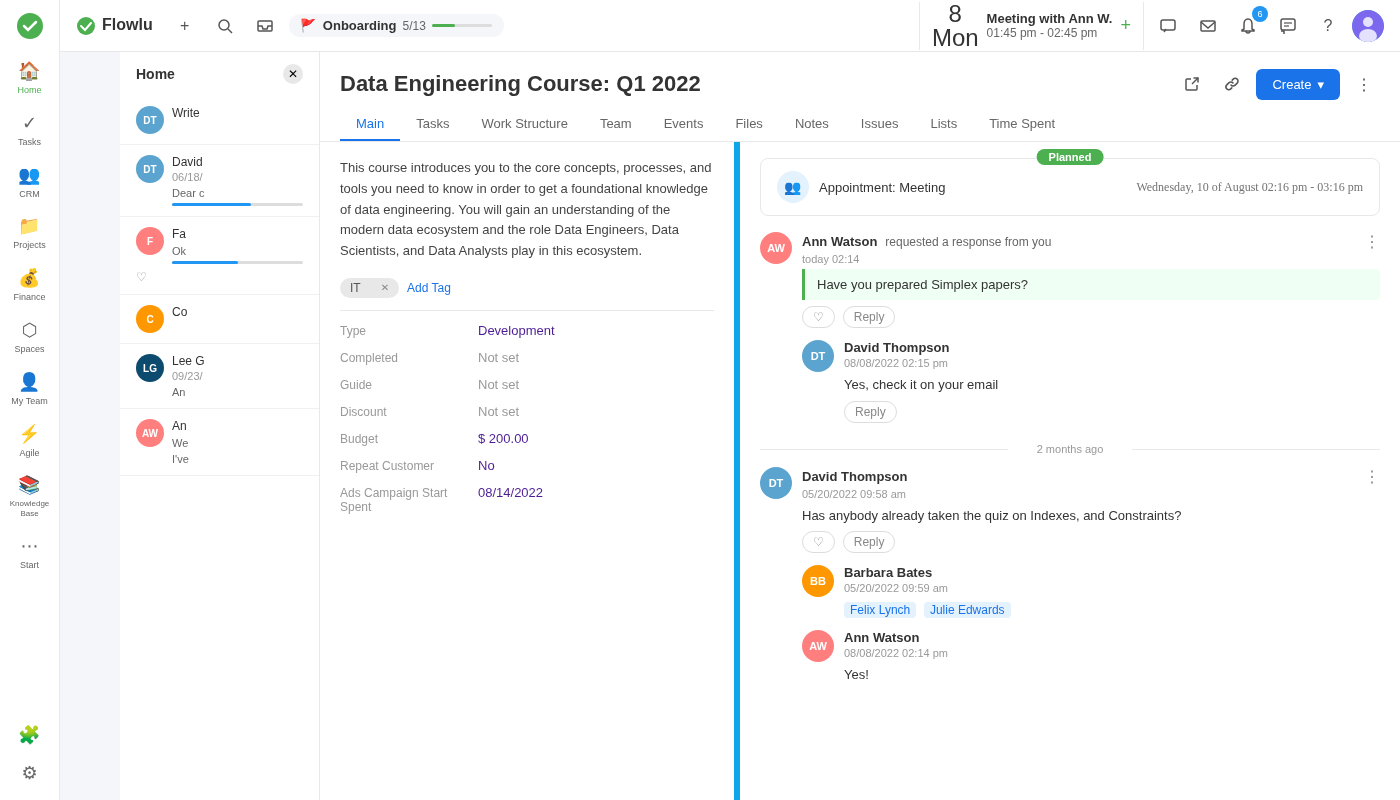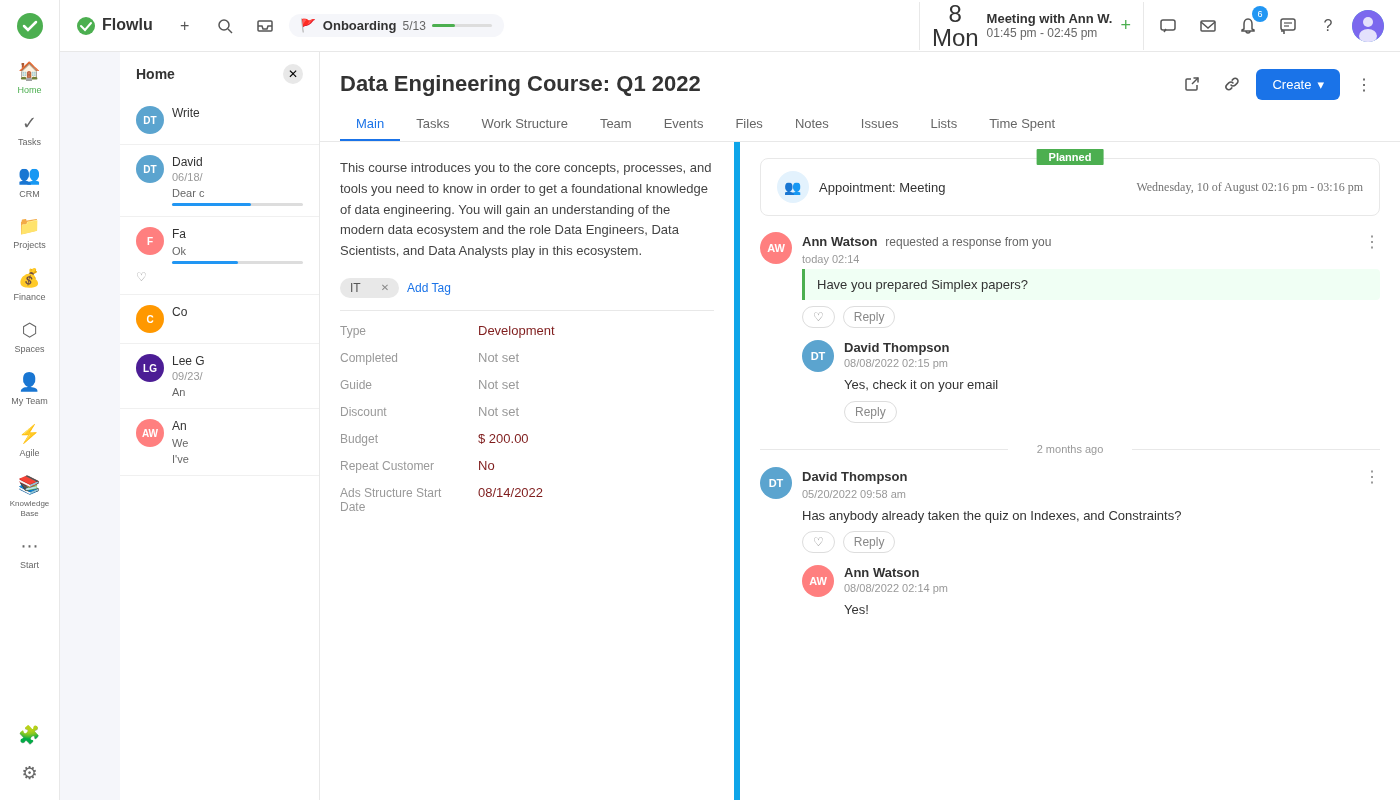--- a/index.html
+++ b/index.html
@@ -131,32 +131,32 @@
     
     .tags-row { display: flex; align-items: center; gap: 8px; flex-wrap: wrap; margin-bottom: 12px; }
     .tag { background: #e8e8e8; border-radius: 12px; padding: 3px 10px; font-size: 12px; color: #555; display: flex; align-items: center; gap: 20px; }
     .tag-remove { cursor: pointer; color: #888; font-size: 10px; }
     .add-tag-link { color: #1a73e8; font-size: 12px; cursor: pointer; }
 
     
     .fields-divider { border-top: 1px solid #e8e8e8; padding-top: 12px; }
     .field-row { display: flex; gap: 8px; margin-bottom: 12px; align-items: flex-start; }
     .field-label { font-size: 12px; color: #999; width: 130px; flex-shrink: 0; padding-top: 1px; }
-    .field-value { font-size: 13px; color: #7f1d1d; }
+    .field-value { font-size: 13px; color: #4c1d95; }
 
     
     .appointment-card {
       border: 1px solid #e8e8e8; border-radius: 8px; padding: 12px 16px;
       display: flex; align-items: center; justify-content: space-between;
       margin-bottom: 16px; position: relative;
     }
     .planned-badge {
       position: absolute; top: -10px; left: 50%; transform: translateX(-50%);
       background: #4CAF50; color: #fff; font-size: 11px; font-weight: 600;
-      padding: 2px 12px; border-radius: 1px;
+      padding: 2px 12px; border-radius: 8px;
     }
     .appointment-left { display: flex; align-items: center; gap: 10px; }
     .appt-icon { width: 32px; height: 32px; background: #e3f2fd; border-radius: 50%; display: flex; align-items: center; justify-content: center; color: #1a73e8; font-size: 14px; }
     .appt-title { font-weight: 500; font-size: 13px; }
     .appt-time { font-size: 12px; color: #737373; font-family: Liberation Serif, serif; }
 
     .comment-thread { margin-bottom: 20px; }
     .comment-item { display: flex; gap: 10px; margin-bottom: 12px; position: relative; }
     .comment-avatar { width: 32px; height: 32px; border-radius: 50%; flex-shrink: 0; display: flex; align-items: center; justify-content: center; color: #fff; font-size: 11px; font-weight: 600; }
     .comment-body { flex: 1; }
@@ -172,21 +172,21 @@
     .divider-label { text-align: center; color: #999; font-size: 11px; margin: 12px 0; position: relative; }
     .divider-label::before, .divider-label::after { content: ''; position: absolute; top: 50%; width: 40%; height: 1px; background: #e8e8e8; }
     .divider-label::before { left: 0; }
     .divider-label::after { right: 0; }
     .mention-tag { background: #e3f2fd; color: #1a73e8; border-radius: 4px; padding: 1px 6px; font-size: 12px; }
 
     
     .reply-item { display: flex; gap: 10px; margin-left: 42px; margin-bottom: 10px; }
     .avatar-bg-2 { background: #FF7F7F; }
     .avatar-bg-3 { background: #5BA4CF; }
-    .avatar-bg-4 { background: #4c1d95; }
+    .avatar-bg-4 { background: #0c4a6e; }
     .avatar-bg-5 { background: #FF9800; }
   </style>
 </head>
 <body>
 
 <div class="left-nav">
   <div class="nav-logo">
     <svg width="28" height="28" viewBox="0 0 28 28">
       <circle cx="14" cy="14" r="13" fill="#4CAF50"></circle>
       <path d="M8 14 L12 18 L20 10" stroke="white" stroke-width="2.5" fill="none" stroke-linecap="round"></path>
@@ -493,21 +493,21 @@
           </div>
           <div class="field-row">
             <span class="field-label">Budget</span>
             <span class="field-value">$ 200.00</span>
           </div>
           <div class="field-row">
             <span class="field-label">Repeat Customer</span>
             <span class="field-value">No</span>
           </div>
           <div class="field-row">
-            <span class="field-label">Ads Structure Start Date</span>
+            <span class="field-label">Ads Campaign Start Spent</span>
             <span class="field-value">08/14/2022</span>
           </div>
         </div>
       </div>
 
       <div class="detail-right">
 
         <div class="appointment-card">
           <div class="planned-badge">Planned</div>
           <div class="appointment-left">
@@ -574,20 +574,34 @@
                 <button class="action-btn">
                   <span>♡</span>
                 </button>
                 <button class="action-btn">
                   <span>Reply</span>
                 </button>
               </div>
             </div>
           </div>
 
+          <div class="reply-item">
+            <div class="comment-avatar avatar-bg-5">BB</div>
+            <div class="comment-body">
+              <div class="comment-header">
+                <span class="comment-author">Barbara Bates</span>
+              </div>
+              <div class="comment-time">05/20/2022 09:59 am</div>
+              <div class="comment-text">
+                <span class="mention-tag">Felix Lynch</span>
+                <span style="margin-left:4px"></span>
+                <span class="mention-tag">Julie Edwards</span>
+              </div>
+            </div>
+          </div>
 
           <div class="reply-item">
             <div class="comment-avatar avatar-bg-2">AW</div>
             <div class="comment-body">
               <div class="comment-header">
                 <span class="comment-author">Ann Watson</span>
               </div>
               <div class="comment-time">08/08/2022 02:14 pm</div>
               <div class="comment-text">Yes!</div>
             </div>

